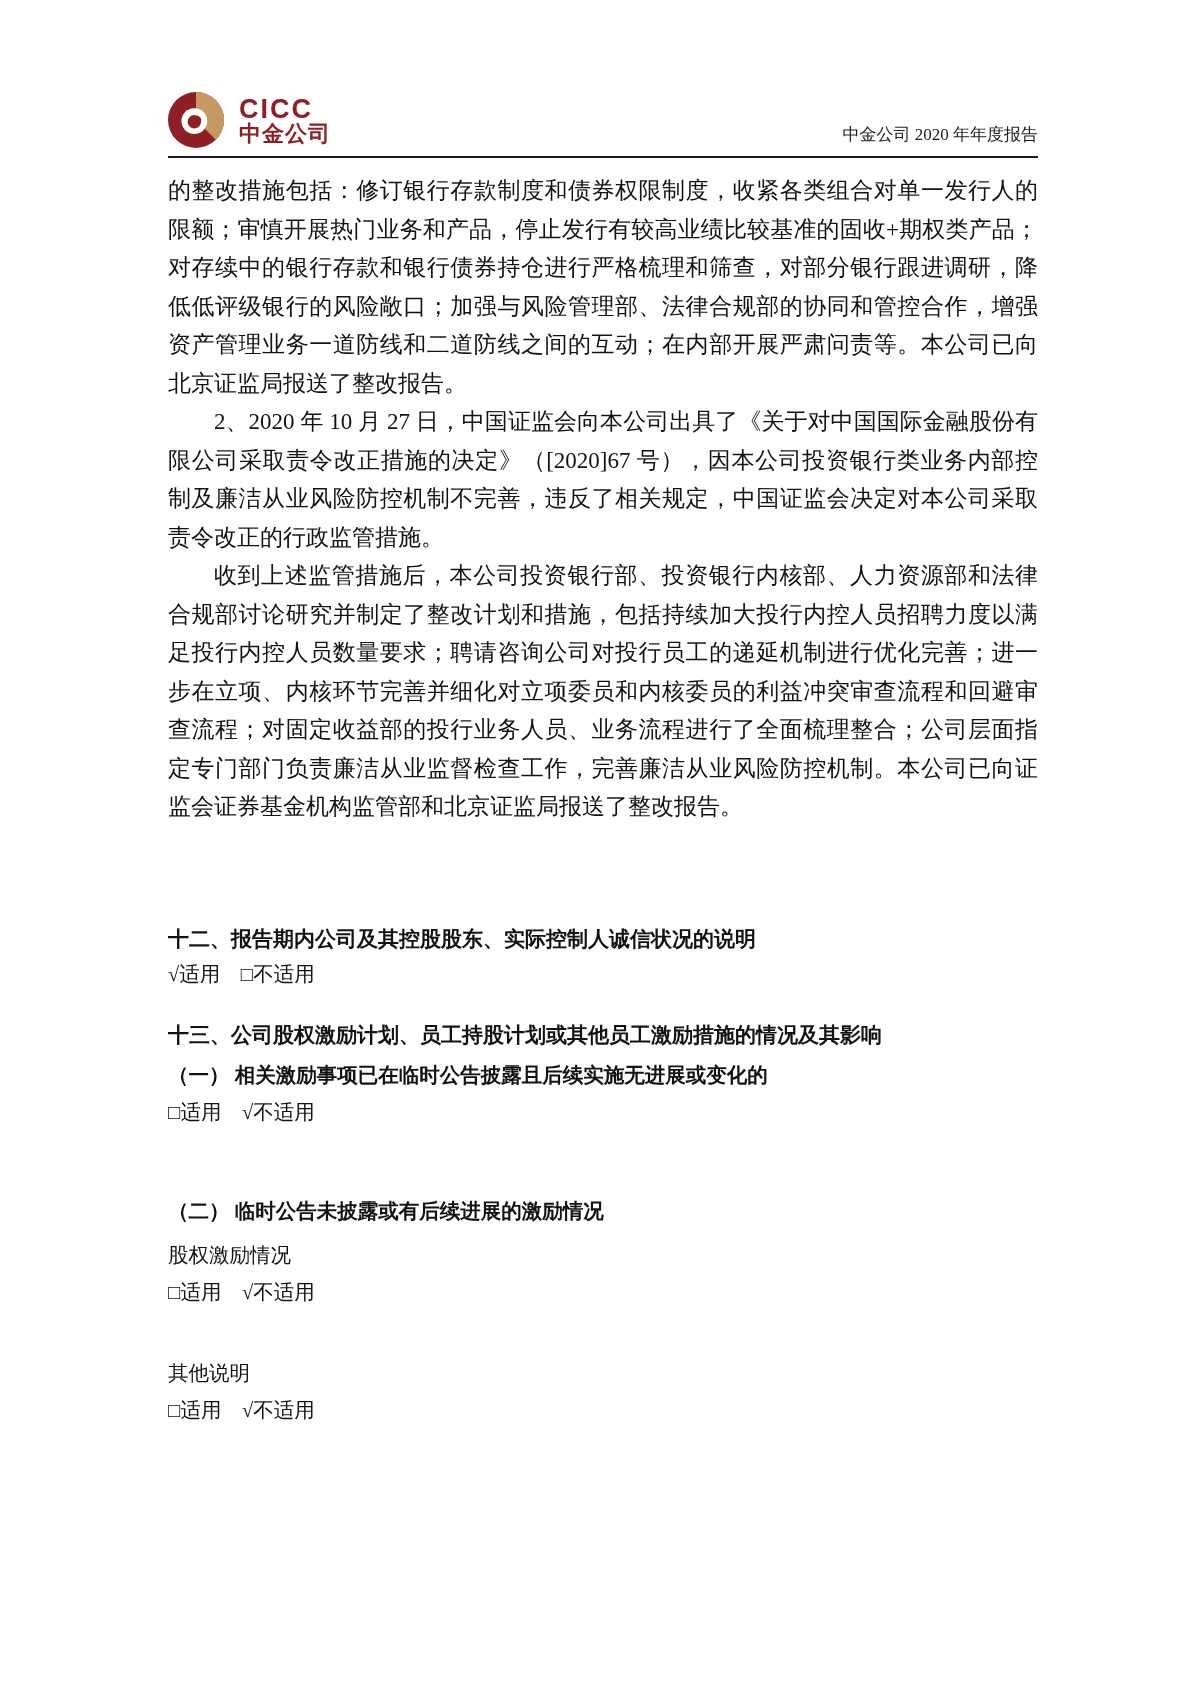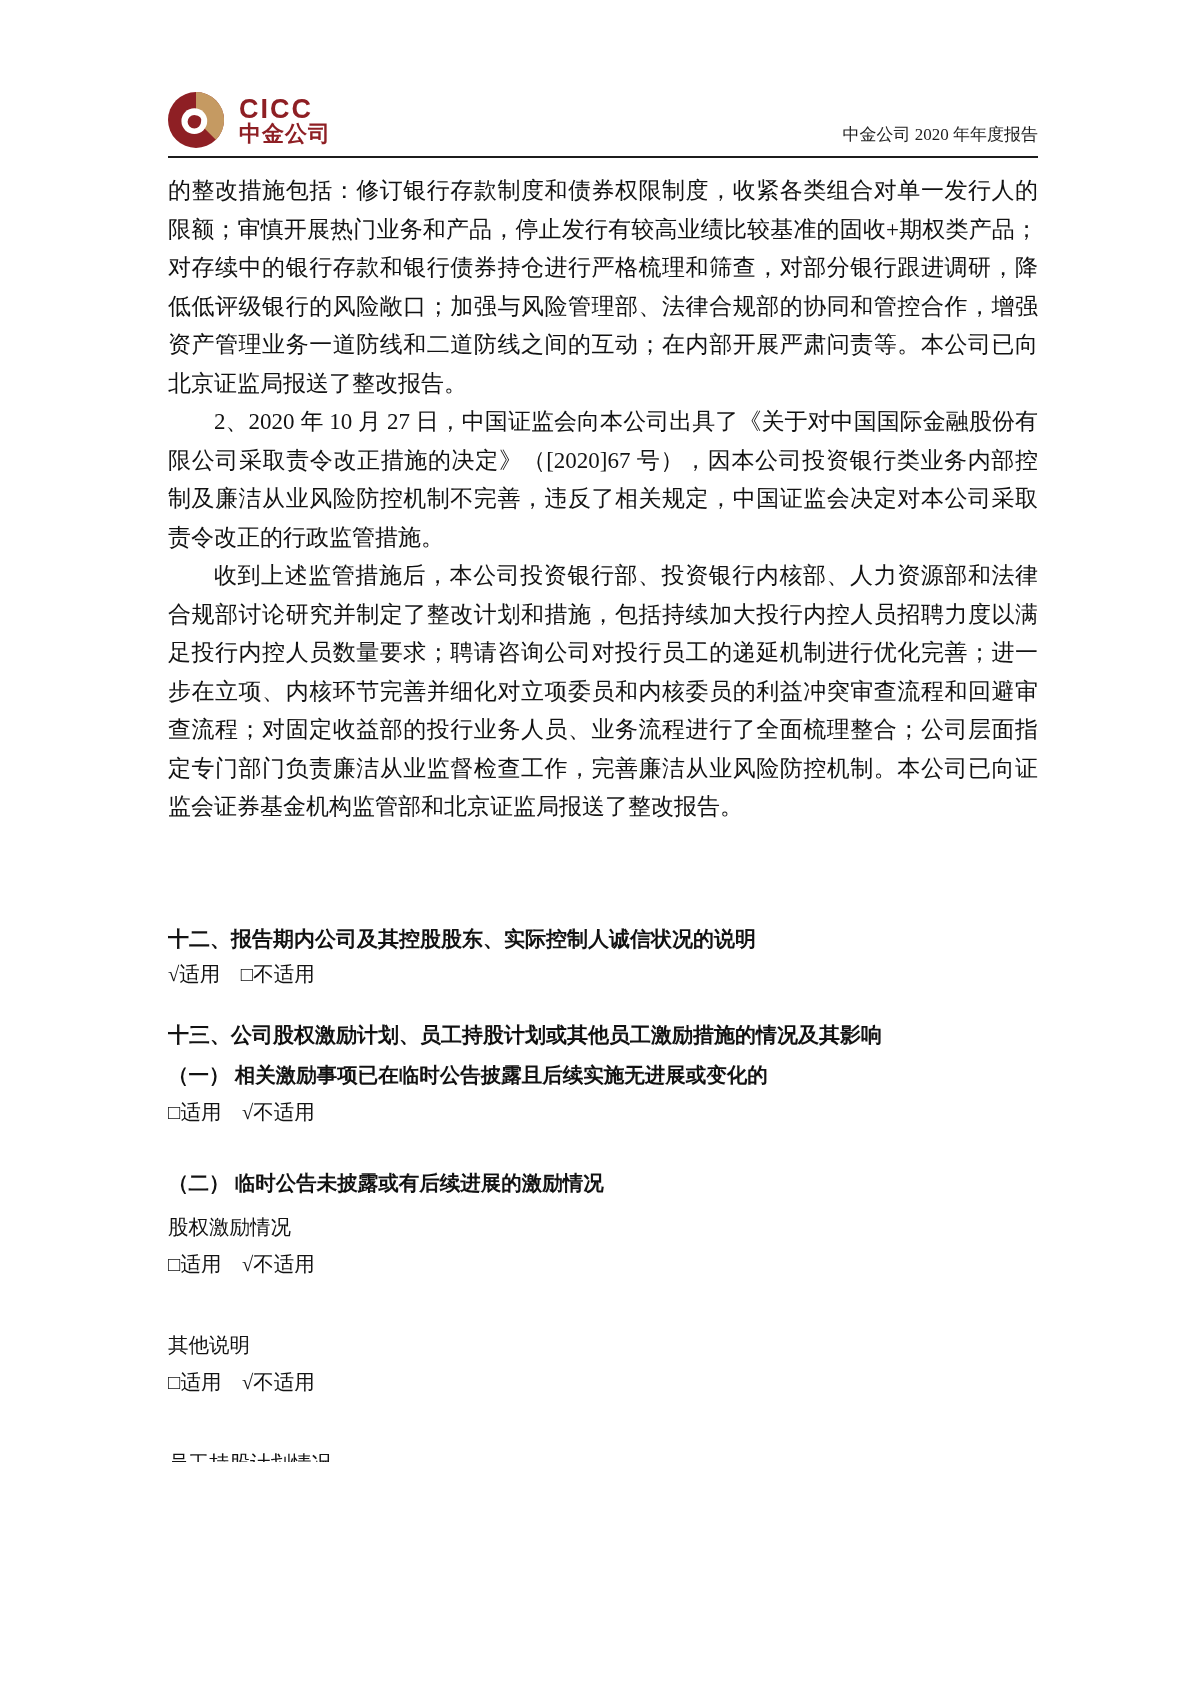--- a/index.html
+++ b/index.html
@@ -60,21 +60,21 @@
     font-size: 20.5px;
     line-height: 38px;
   }
   .sub-heading {
     margin: 0;
     font-size: 20.5px;
     font-weight: bold;
     line-height: 36px;
   }
   .sub1 { margin-top: 6px; }
-  .sub2 { margin-top: 34px; }
+  .sub2 { margin-top: 62px; }
   .incentive-item { margin-top: 44px; }
   .incentive-item.first { margin-top: 8px; }
   .item-label { font-size: 20.5px; line-height: 36px; }
   
   .page-number {
     margin-top: 26px;
     text-align: center;
     font-size: 16px;
     font-family: "Liberation Sans", "DejaVu Sans", sans-serif;
     color: #3b82f6;

